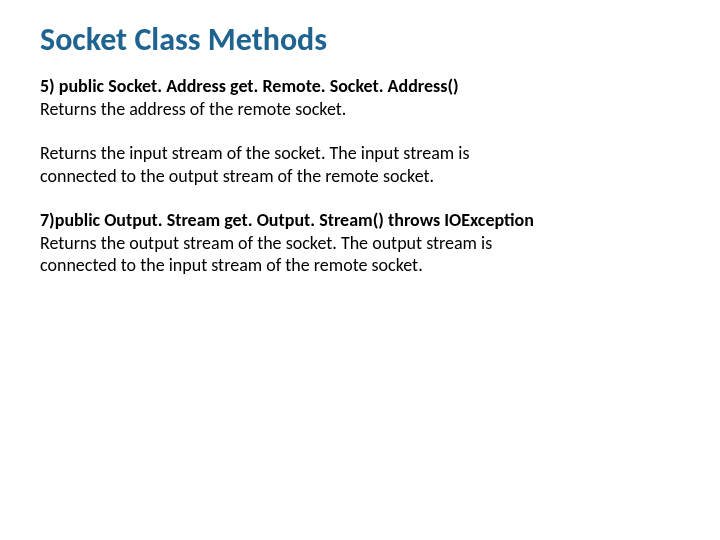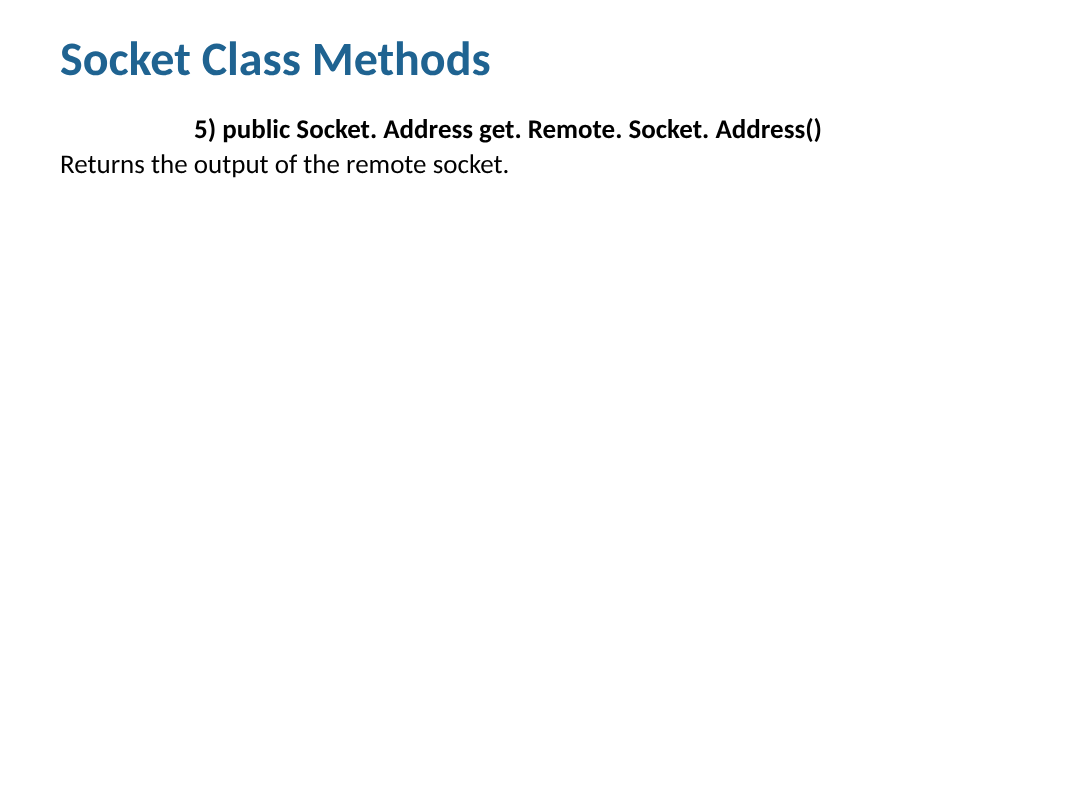--- a/index.html
+++ b/index.html
@@ -24,36 +24,40 @@
     margin: 0 0 18px 0;
     line-height: 1.1;
   }
   .block {
     margin-bottom: 22px;
     font-size: 18px;
     line-height: 1.25;
   }
   .sig {
     font-weight: 700;
-    text-align: right;
   }
   .desc {
     font-weight: 400;
   }
 </style>
 </head>
 <body>
 
 <div class="slide">
   <h1 class="title">Socket Class Methods</h1>
 
   <div class="block">
     <div class="sig">5) public Socket. Address get. Remote. Socket. Address()</div>
-    <div class="desc">Returns the output of the remote socket.</div>
+    <div class="desc">Returns the address of the remote socket.</div>
   </div>
 
   <div class="block">
+    <div class="desc">Returns the input stream of the socket. The input stream is connected to the output stream of the remote socket.</div>
   </div>
 
+  <div class="block">
+    <div class="sig">7)public Output. Stream get. Output. Stream() throws IOException</div>
+    <div class="desc">Returns the output stream of the socket. The output stream is connected to the input stream of the remote socket.</div>
+  </div>
 
   <div class="block">
   </div>
 </div>
 
 </body></html>

